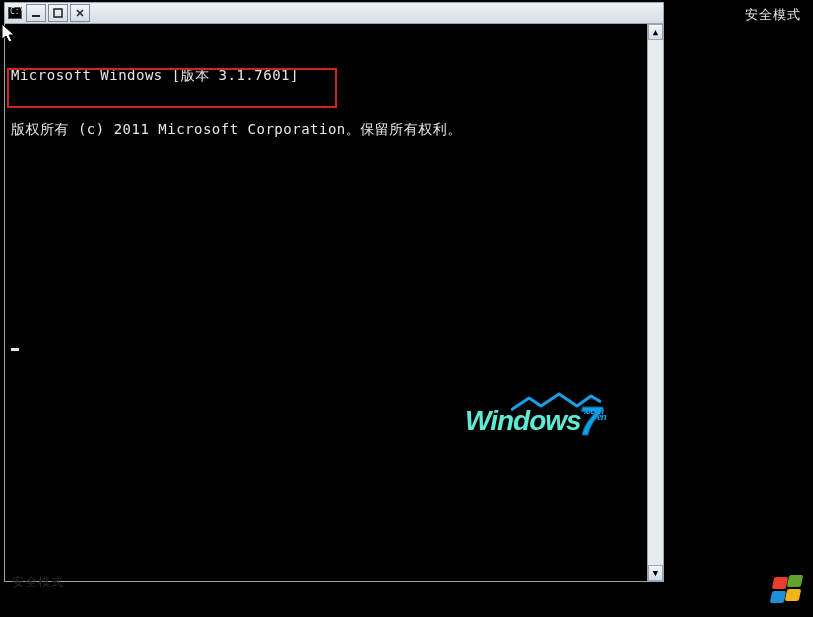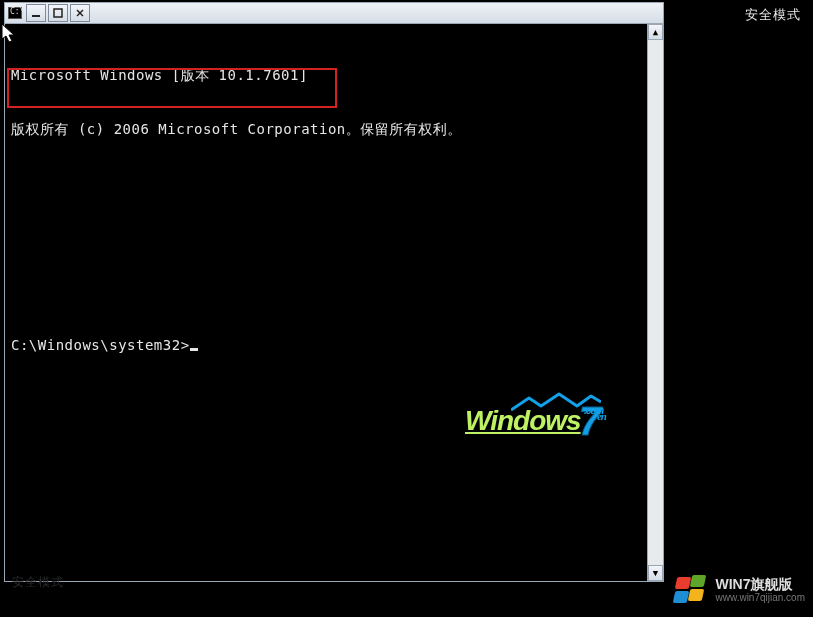--- a/index.html
+++ b/index.html
@@ -159,21 +159,21 @@
       user-select: none;
     }
     .wm-roof { position: absolute; top: -10px; left: 46px; }
     .wm-text {
       font-family: Arial, sans-serif;
       font-size: 28px;
       font-style: italic;
       font-weight: 900;
       letter-spacing: -1px;
     }
-    .wm-w { color: #bef264; text-decoration: underline; }
+    .wm-w { color: #5eead4; }
     .wm-7 {
       font-size: 40px;
       color: #12a0e8;
       -webkit-text-stroke: 1px #0b5f8c;
       vertical-align: -5px;
       margin-left: -2px;
     }
     .wm-en {
       font-size: 11px;
       color: #12a0e8;
@@ -249,26 +249,26 @@
       <div class="ctrl">
         <svg viewBox="0 0 10 10">
             <line x1="2" y1="2" x2="8" y2="8" stroke="#222" stroke-width="1.5"></line>
             <line x1="8" y1="2" x2="2" y2="8" stroke="#222" stroke-width="1.5"></line>
           </svg>
       </div>
     </div>
   </div>
   <div class="client">
     <div class="term-content">
-      <div class="line">Microsoft Windows [版本 10.1.7601]</div>
-      <div class="line">版权所有 (c) 2006 Microsoft Corporation。保留所有权利。</div>
+      <div class="line">Microsoft Windows [版本 3.1.7601]</div>
+      <div class="line">版权所有 (c) 2011 Microsoft Corporation。保留所有权利。</div>
       <div class="line"></div>
       <div class="line"></div>
       <div class="line"></div>
-      <div class="line"><span>C:\Windows\system32&gt;</span><span class="cursor"></span></div>
+      <div class="line"><span class="cursor"></span></div>
     </div>
     <div class="highlight-box"></div>
 
     <div class="scrollbar">
       <div class="sb-btn">▲</div>
       <div class="sb-track"></div>
       <div class="sb-btn">▼</div>
     </div>
 
     <div class="watermark">
@@ -288,17 +288,13 @@
 
 <div class="bl-faint">安全模式</div>
 
 <div class="badge">
   <div class="badge-flag">
     <div class="flag-q fq1"></div>
     <div class="flag-q fq2"></div>
     <div class="flag-q fq3"></div>
     <div class="flag-q fq4"></div>
   </div>
-  <div class="badge-text">
-    <div class="badge-title">WIN7旗舰版</div>
-    <div class="badge-sub">www.win7qijian.com</div>
-  </div>
 </div>
 
 </body></html>

